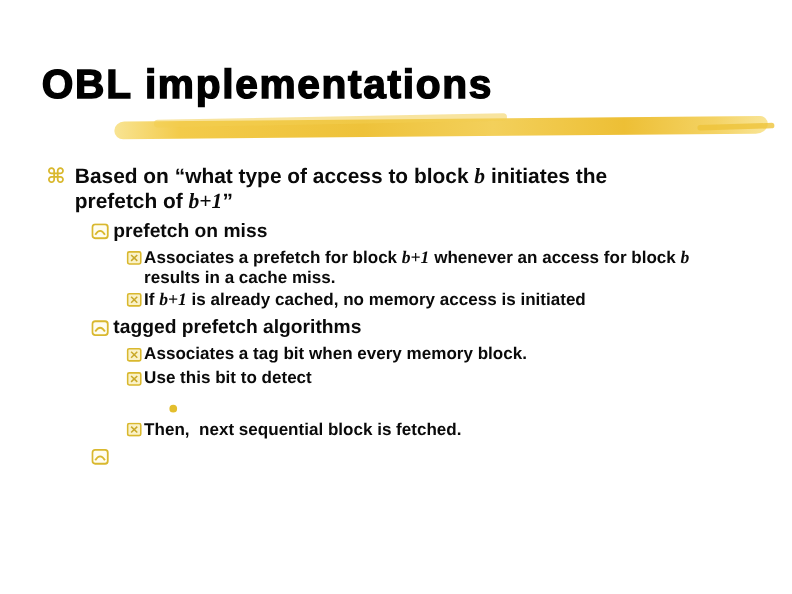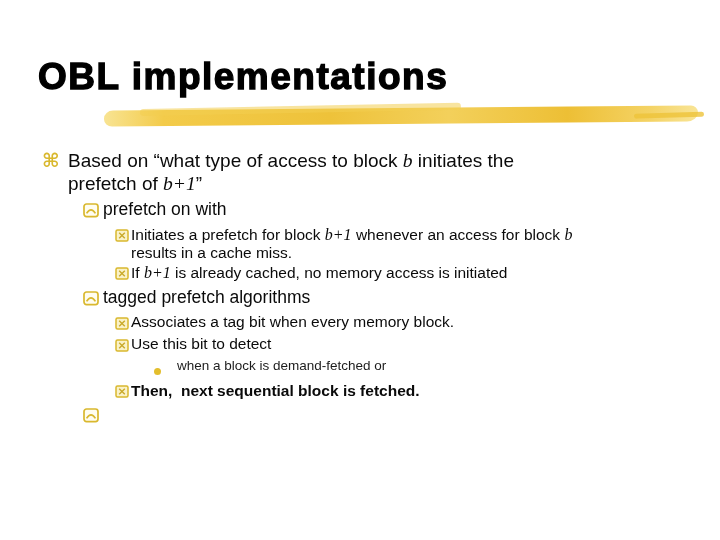--- a/index.html
+++ b/index.html
@@ -71,21 +71,21 @@
     transform: rotate(-1.2deg);
   }
   
   .bullets {
     position: absolute;
     left: 40px;
     top: 149px;
     width: 662px;
   }
   .row { display: flex; align-items: flex-start; }
-  .row .txt { white-space: pre-wrap; }
+  .row .txt { white-space: pre-wrap; font-weight: bold; }
   .bullet { flex: 0 0 auto; display: inline-block; }
 
   .row.l1 { font-size: 19px;   line-height: 23px;   margin: 0 0 4px 0;  padding-left: 2px; }
   .row.l2 { font-size: 17.5px; line-height: 21.5px; margin: 2px 0;      padding-left: 43px; }
   .row.l3 { font-size: 15.5px; line-height: 18.5px; margin: 1px 0;      padding-left: 75px; }
   .row.l4 { font-size: 13.5px; line-height: 17px;   margin: 1px 0;      padding-left: 113px; color: #1c1c1c; }
   .row.bold { margin: 2px 0; align-items: center; }
   .row.bold .txt { font-weight: 700; }
 
   .l1 .bullet { width: 26px; font-size: 19px; line-height: 23px; color: #d9b82e;
@@ -117,28 +117,28 @@
       <div class="row l1">
         <span class="bullet">⌘</span>
         <div class="txt"><span>Based on “what type of access to block </span><em class="var">b</em><span> initiates the
 prefetch of </span><em class="var">b+1</em><span>”</span></div>
       </div>
       <div class="row l2">
         <span class="bullet"><svg width="16" height="15" viewBox="0 0 16 15">
             <rect x="1" y="1" width="14" height="12.6" rx="2.5" fill="#fffdf0" stroke="#d9b82e" stroke-width="1.7"></rect>
             <path d="M3.6 10.4 Q8 3.4 12.4 10.4" fill="none" stroke="#d9b82e" stroke-width="1.7"></path>
           </svg></span>
-        <div class="txt"><span>prefetch on with</span></div>
+        <div class="txt"><span>prefetch on miss</span></div>
       </div>
       <div class="row l3">
         <span class="bullet"><svg width="14" height="13" viewBox="0 0 14 13">
             <rect x="1" y="1" width="12" height="11" rx="1.5" fill="#faf2c8" stroke="#d9b82e" stroke-width="1.5"></rect>
             <path d="M4.2 3.8 L9.8 9.2 M9.8 3.8 L4.2 9.2" fill="none" stroke="#c9a92a" stroke-width="1.4"></path>
           </svg></span>
-        <div class="txt"><span>Initiates a prefetch for block </span><em class="var">b+1</em><span> whenever an access for block </span><em class="var">b</em><span>
+        <div class="txt"><span>Associates a prefetch for block </span><em class="var">b+1</em><span> whenever an access for block </span><em class="var">b</em><span>
 results in a cache miss.</span></div>
       </div>
       <div class="row l3">
         <span class="bullet"><svg width="14" height="13" viewBox="0 0 14 13">
             <rect x="1" y="1" width="12" height="11" rx="1.5" fill="#faf2c8" stroke="#d9b82e" stroke-width="1.5"></rect>
             <path d="M4.2 3.8 L9.8 9.2 M9.8 3.8 L4.2 9.2" fill="none" stroke="#c9a92a" stroke-width="1.4"></path>
           </svg></span>
         <div class="txt"><span>If </span><em class="var">b+1</em><span> is already cached, no memory access is initiated</span></div>
       </div>
       <div class="row l2">
@@ -157,21 +157,20 @@
       </div>
       <div class="row l3">
         <span class="bullet"><svg width="14" height="13" viewBox="0 0 14 13">
             <rect x="1" y="1" width="12" height="11" rx="1.5" fill="#faf2c8" stroke="#d9b82e" stroke-width="1.5"></rect>
             <path d="M4.2 3.8 L9.8 9.2 M9.8 3.8 L4.2 9.2" fill="none" stroke="#c9a92a" stroke-width="1.4"></path>
           </svg></span>
         <div class="txt"><span>Use this bit to detect</span></div>
       </div>
       <div class="row l4">
         <span class="bullet"><span class="dot"></span></span>
-        <div class="txt"><span>when a block is demand-fetched or</span></div>
       </div>
       <div class="row l3 bold">
         <span class="bullet"><svg width="14" height="13" viewBox="0 0 14 13">
             <rect x="1" y="1" width="12" height="11" rx="1.5" fill="#faf2c8" stroke="#d9b82e" stroke-width="1.5"></rect>
             <path d="M4.2 3.8 L9.8 9.2 M9.8 3.8 L4.2 9.2" fill="none" stroke="#c9a92a" stroke-width="1.4"></path>
           </svg></span>
         <div class="txt"><span>Then,  next sequential block is fetched.</span></div>
       </div>
       <div class="row l2">
         <span class="bullet"><svg width="16" height="15" viewBox="0 0 16 15">

